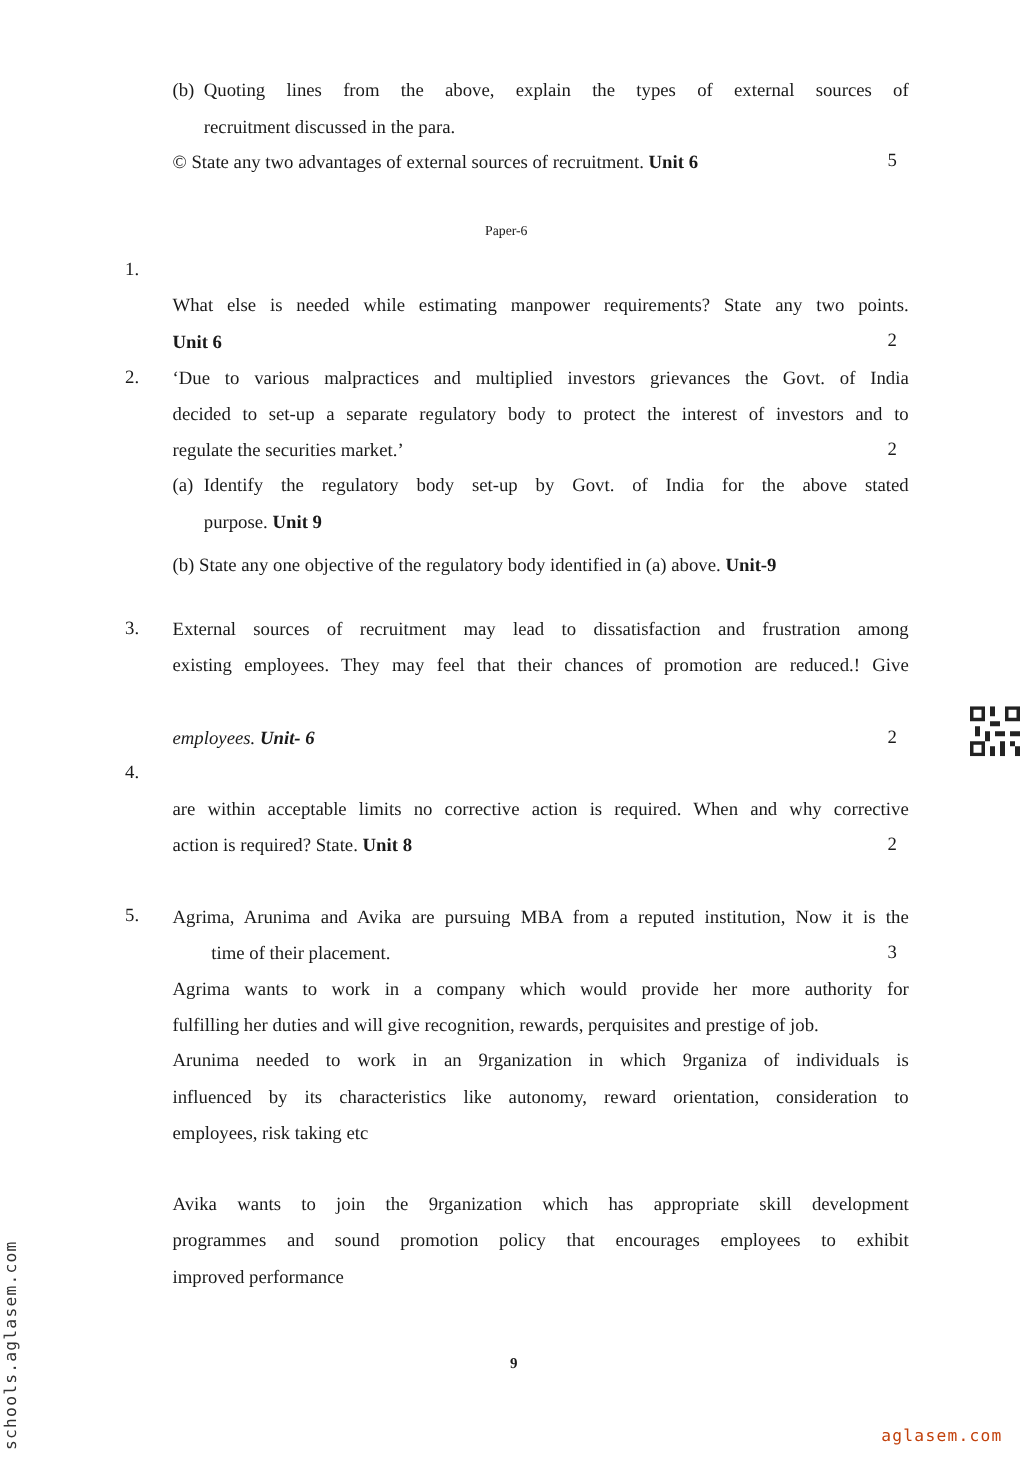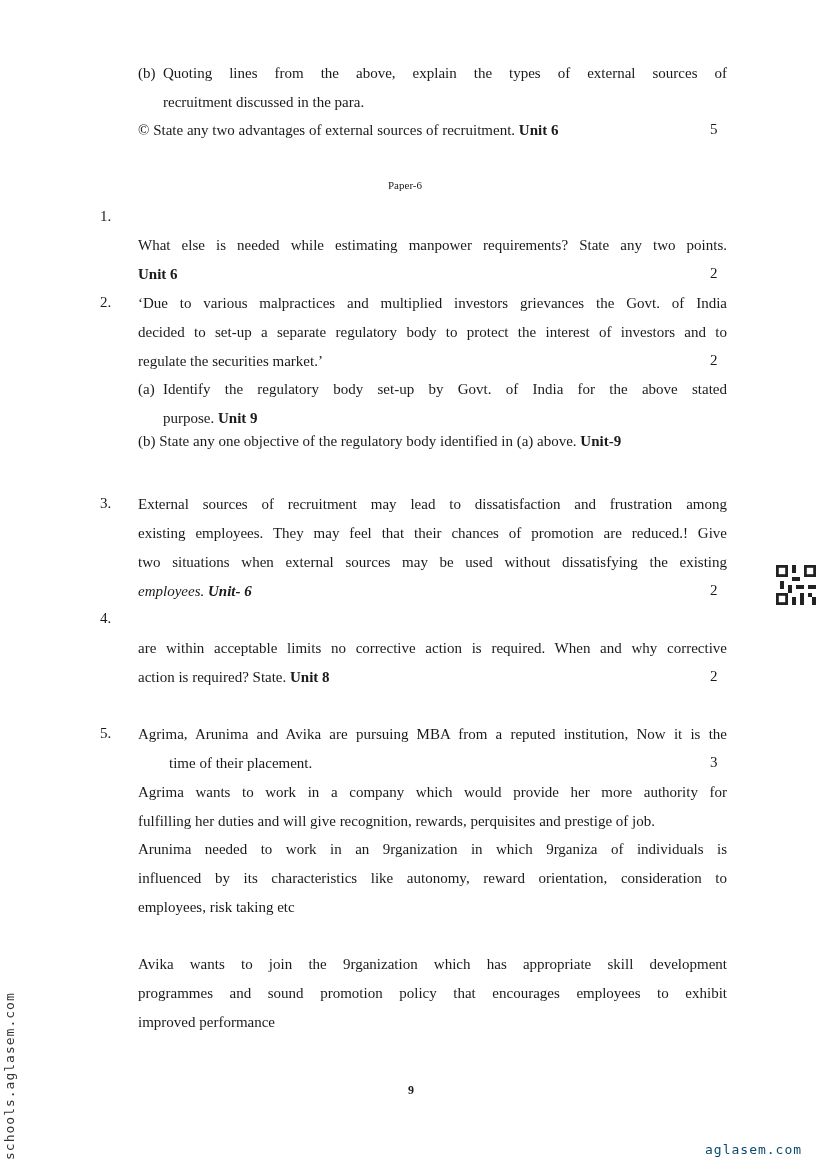--- a/index.html
+++ b/index.html
@@ -9,21 +9,21 @@
     .line { position: absolute; font-size: 15px; white-space: nowrap; line-height: 18px; }
     .just { text-align: justify; text-align-last: justify; white-space: normal; }
     .num { position: absolute; font-size: 15px; left: 100px; }
     .marks { position: absolute; font-size: 15px; left: 710px; }
     b { font-weight: bold; }
     .center { position: absolute; font-size: 11px; }
     .pageno { position: absolute; left: 408px; top: 1083px; font-size: 12px; font-weight: bold; }
     .wm-side { position: absolute; left: 2px; top: 1160px; transform: rotate(-90deg); transform-origin: left top;
                font-family: "DejaVu Sans Mono", monospace; font-size: 13px; color: #333; letter-spacing: 1px; }
     .wm-bottom { position: absolute; left: 705px; top: 1142px; font-family: "DejaVu Sans Mono", monospace;
-                 font-size: 13px; color: #0c4a6e; letter-spacing: 1px; }
+                 font-size: 13px; color: #c2410c; letter-spacing: 1px; }
     .qr { position: absolute; left: 776px; top: 565px; width: 40px; height: 40px; }
   </style>
 </head>
 <body>
 
 <div class="page">
 
   <span class="line" style="left:138px; top:64px;">(b)</span>
   <div class="line just" style="left:163px; top:64px; width:564px;">Quoting lines from the above, explain the types of external sources of</div>
   <div class="line" style="left:163px; top:93px;">recruitment discussed in the para.</div>
@@ -44,30 +44,29 @@
   <div class="line just" style="left:138px; top:294px; width:589px;">‘Due to various malpractices and multiplied investors grievances the Govt. of India</div>
   <div class="line just" style="left:138px; top:323px; width:589px;">decided to set-up a separate regulatory body to protect the interest of investors and to</div>
   <div class="line" style="left:138px; top:352px;">regulate the securities market.’</div>
   <span class="marks" style="top:352px;">2</span>
   <span class="line" style="left:138px; top:380px;">(a)</span>
   <div class="line just" style="left:163px; top:380px; width:564px;">Identify the regulatory body set-up by Govt. of India for the above stated</div>
   <div class="line" style="left:163px; top:409px;">
     <span>purpose.</span>
     <b>Unit 9</b>
   </div>
-  <div class="line" style="left:138px; top:432px;text-align:center;">
+  <div class="line" style="left:138px; top:444px;text-align:center;">
     <span>(b)</span>
     <span>State any one objective of the regulatory body identified in (a) above.</span>
     <b>Unit-9</b>
   </div>
 
   <span class="num" style="top:495px;">3.</span>
   <div class="line just" style="left:138px; top:495px; width:589px;">External sources of recruitment may lead to dissatisfaction and frustration among</div>
   <div class="line just" style="left:138px; top:524px; width:589px;">existing employees. They may feel that their chances of promotion are reduced.! Give</div>
-  <div class="line just" style="left:138px; top:553px; width:589px;">two situations when external sources may be used without dissatisfying the existing</div>
   <div class="line" style="left:138px; top:582px;font-style:italic;">
     <span>employees.</span>
     <b>Unit- 6</b>
   </div>
   <span class="marks" style="top:582px;">2</span>
 
   <span class="num" style="top:610px;">4.</span>
   <div class="line just" style="left:138px; top:639px; width:589px;">are within acceptable limits no corrective action is required. When and why corrective</div>
   <div class="line" style="left:138px; top:668px;">
     <span>action is required? State.</span>

